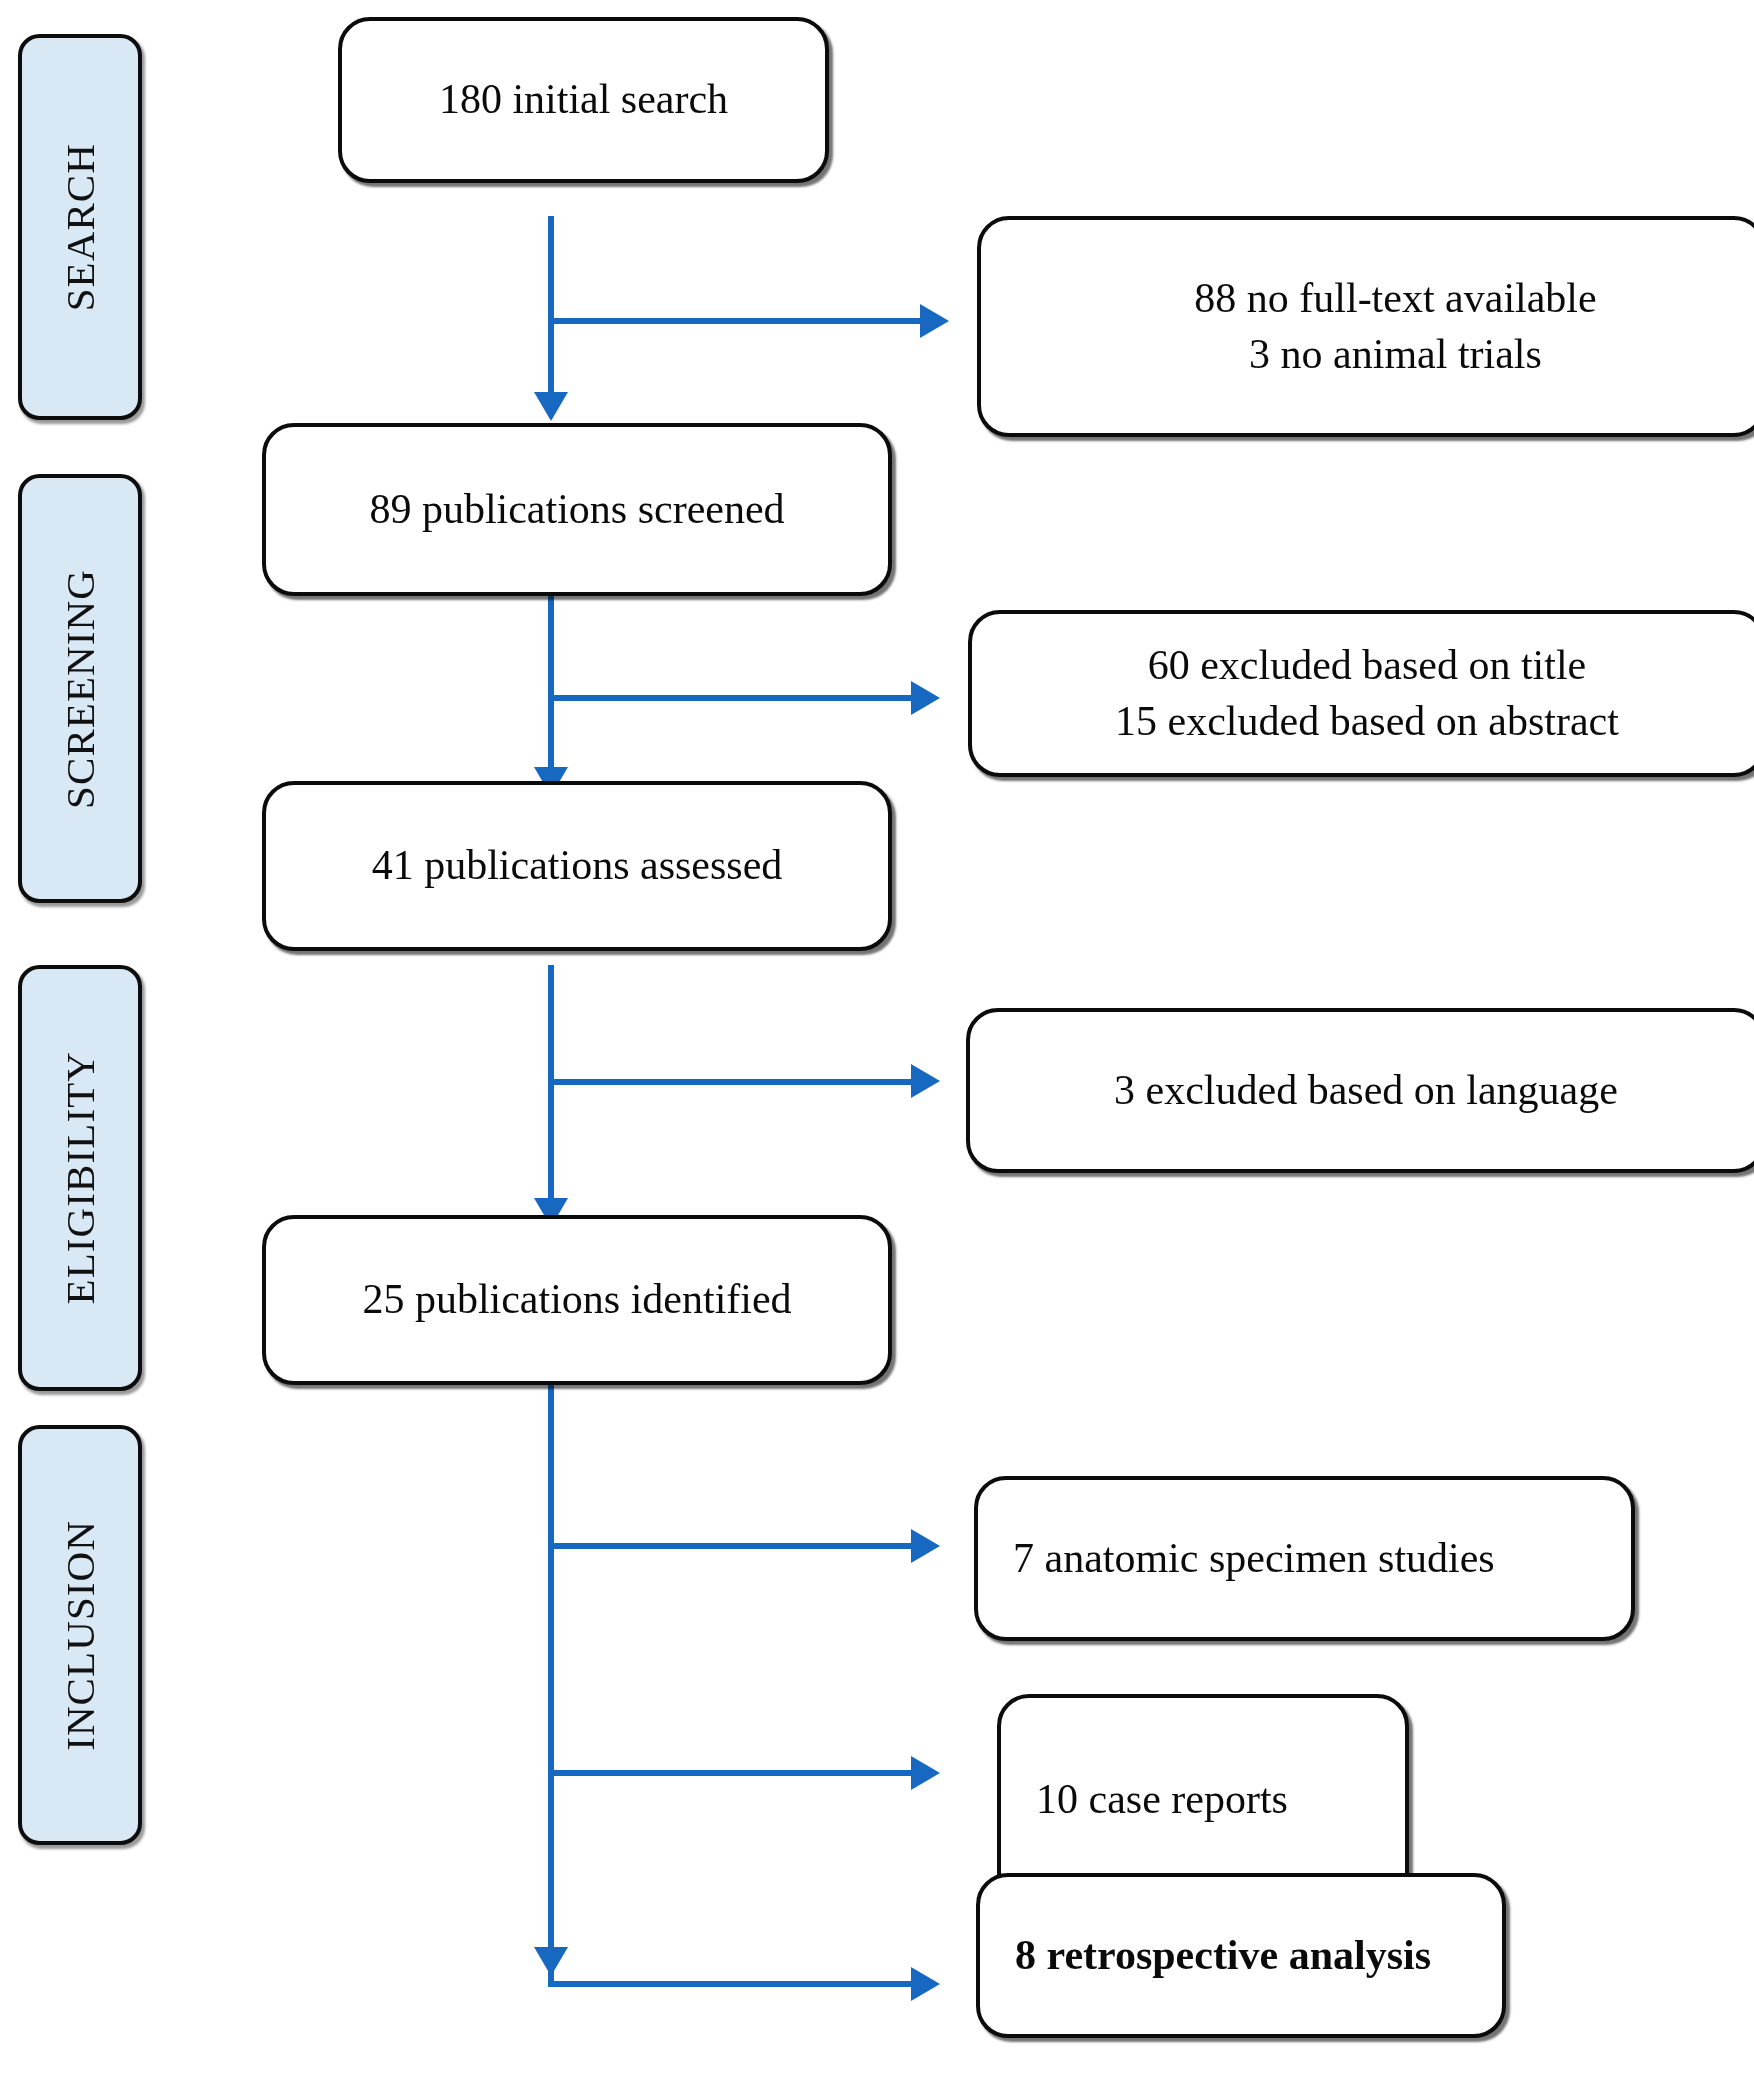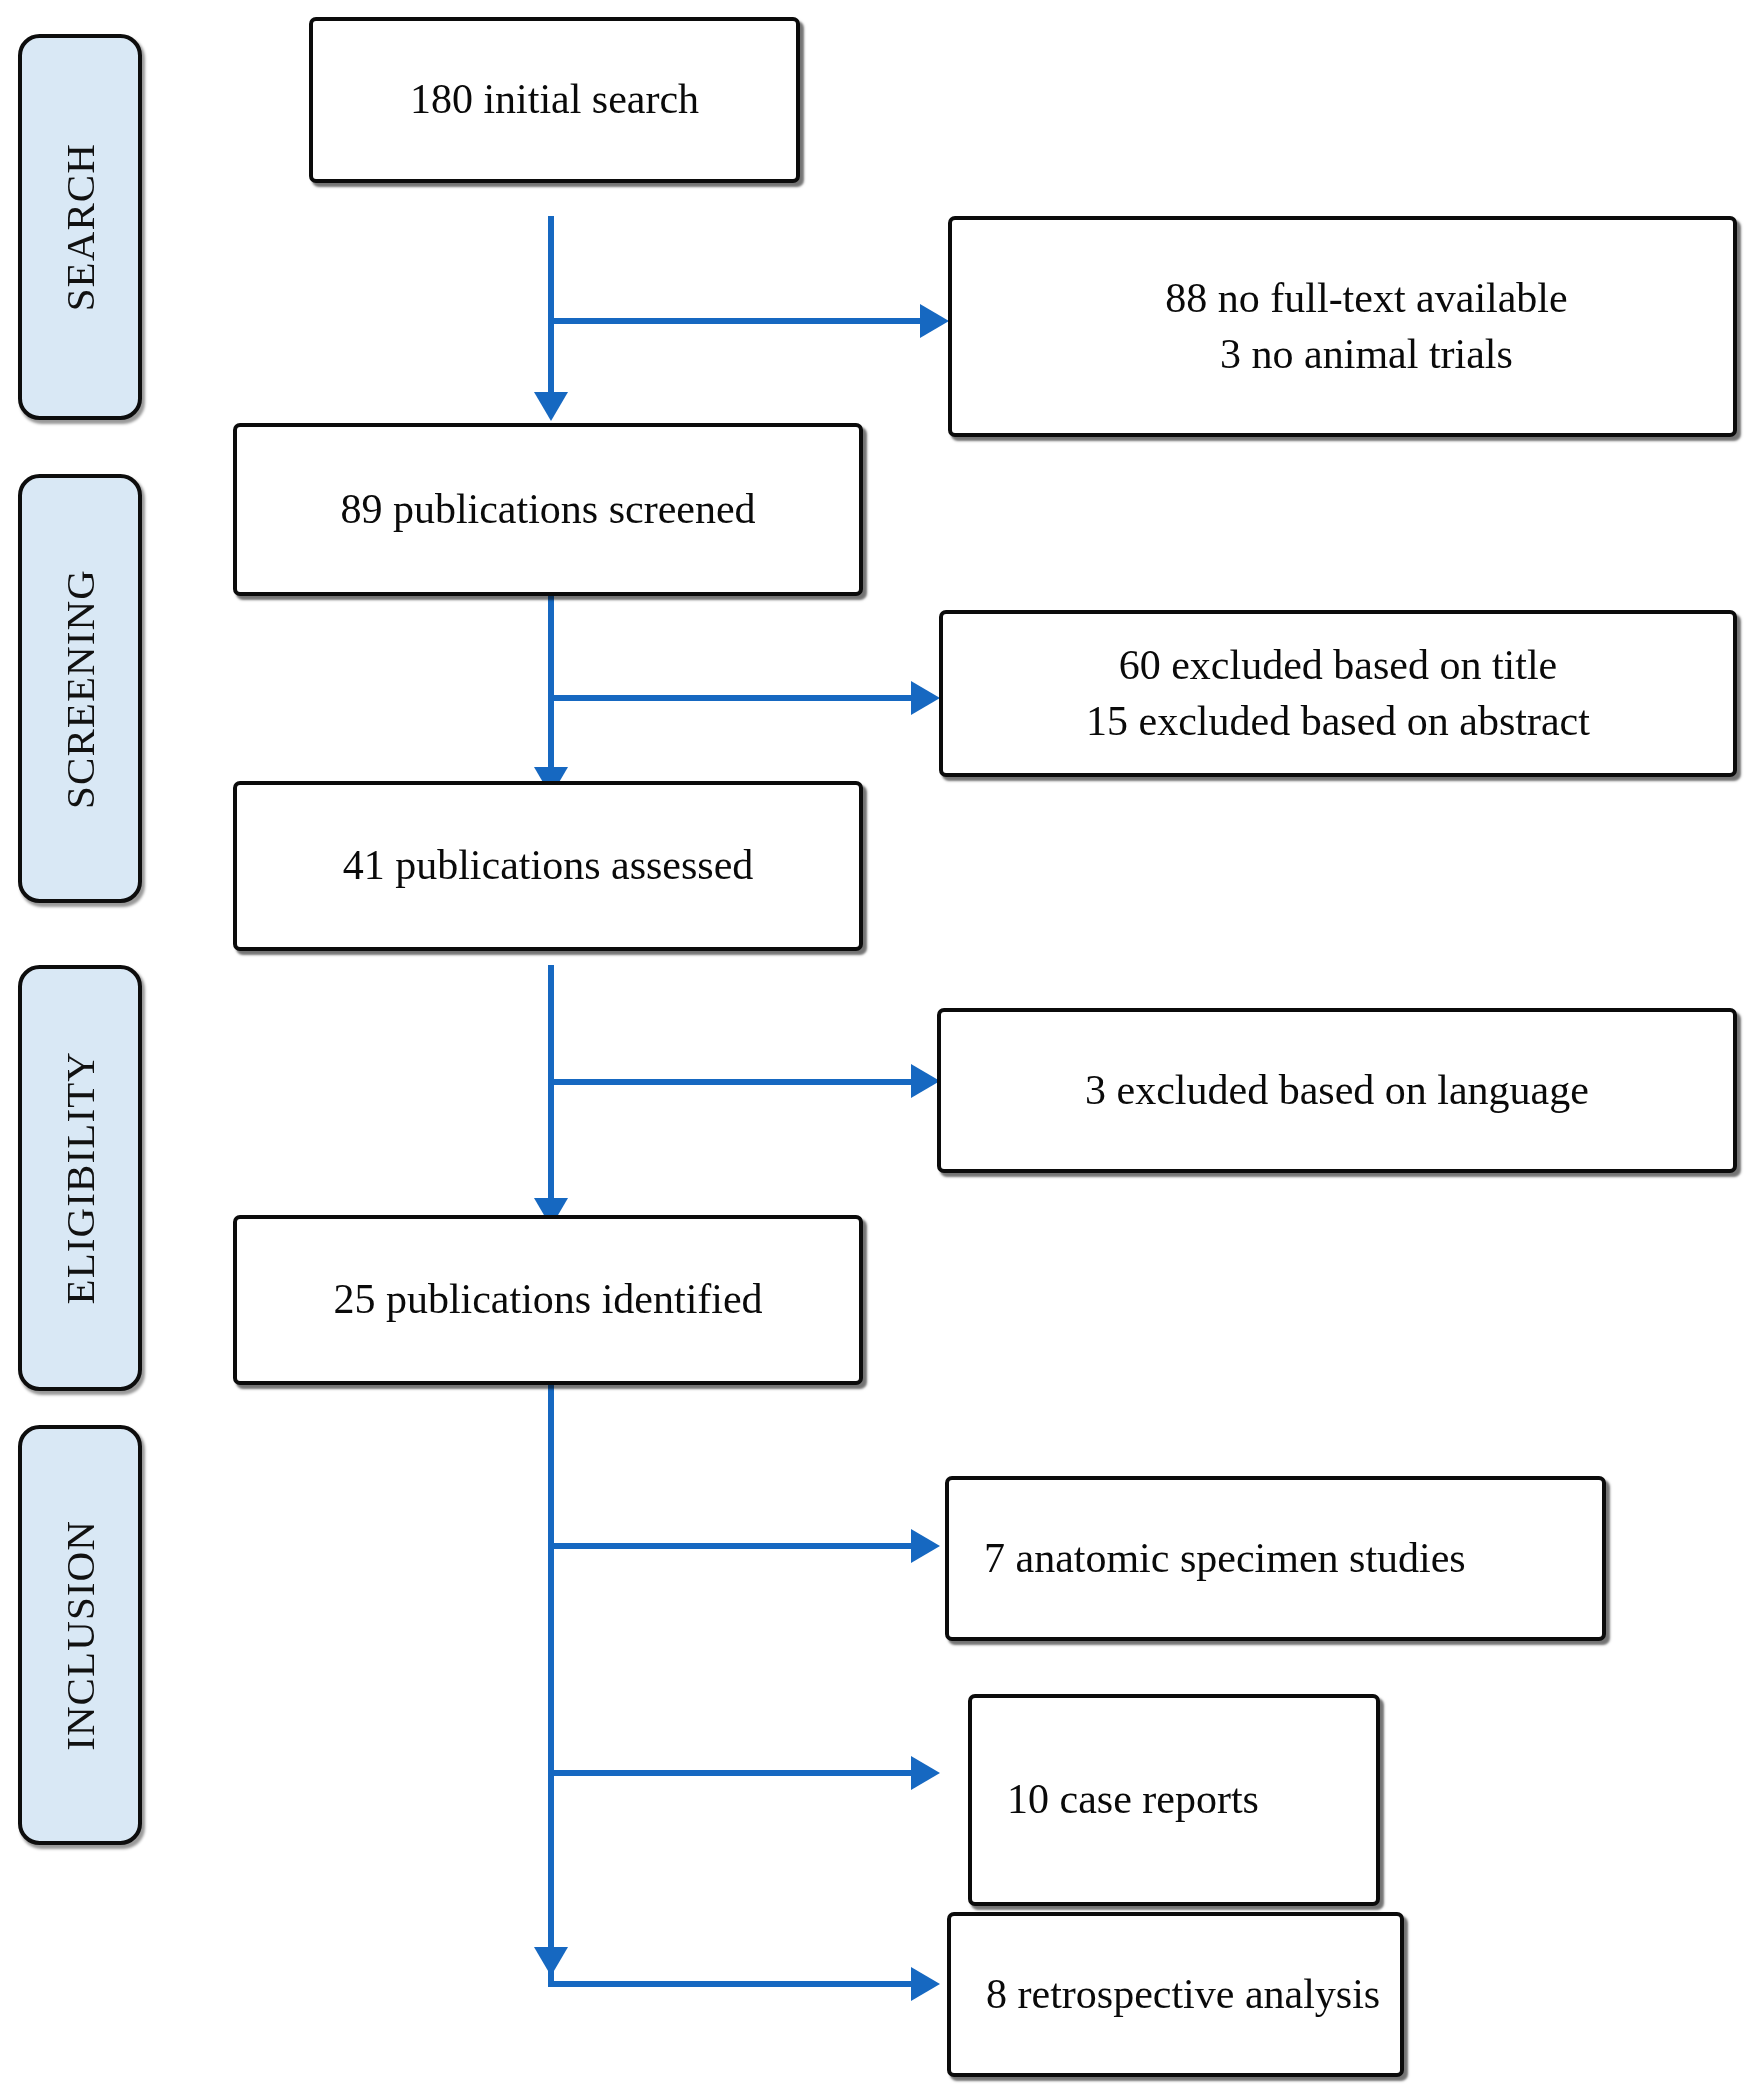--- a/index.html
+++ b/index.html
@@ -27,27 +27,28 @@
     letter-spacing:1.1px;
     color:#111;
     white-space:nowrap;
     line-height:1;
   }
   
   .fbox{
     position:absolute;
     background:#ffffff;
     border:4px solid #0b0b0b;
-    border-radius:7px;
+    border-radius:32px;
     box-shadow:3.4px 4px 2.3px rgba(0,0,0,.55);
     box-sizing:border-box;
     display:flex;align-items:center;
     font-size:42px;
     color:#0a0a0a;
     line-height:1.32;
+    margin-left:29px;
   }
   .fbox.center{justify-content:center;text-align:center;}
   .fbox.left{justify-content:flex-start;text-align:left;padding-left:35px;}
   .fbox .lines{display:block;}
   .fbox .lines span{display:block;white-space:nowrap;}
 
   
   .vline,.hline{position:absolute;background:#1668c1;}
   .vline{width:5.7px;}
   .hline{height:5.7px;}
@@ -150,18 +151,18 @@
   </div>
 
   <div class="fbox left" style="left:945px;top:1476px;width:661px;height:165px;">
     <span class="lines">7 anatomic specimen studies</span>
   </div>
 
   <div class="fbox left" style="left:968px;top:1694px;width:412px;height:212px;">
     <span class="lines">10 case reports</span>
   </div>
 
-  <div class="fbox left" style="left:947px;top:1912px;width:457px;height:165px;">
+  <div class="fbox left" style="left:947px;top:1873px;width:530px;height:165px;font-weight:bold;">
     <span class="lines">8 retrospective analysis</span>
   </div>
 
 </div>
 
 
 </body></html>

